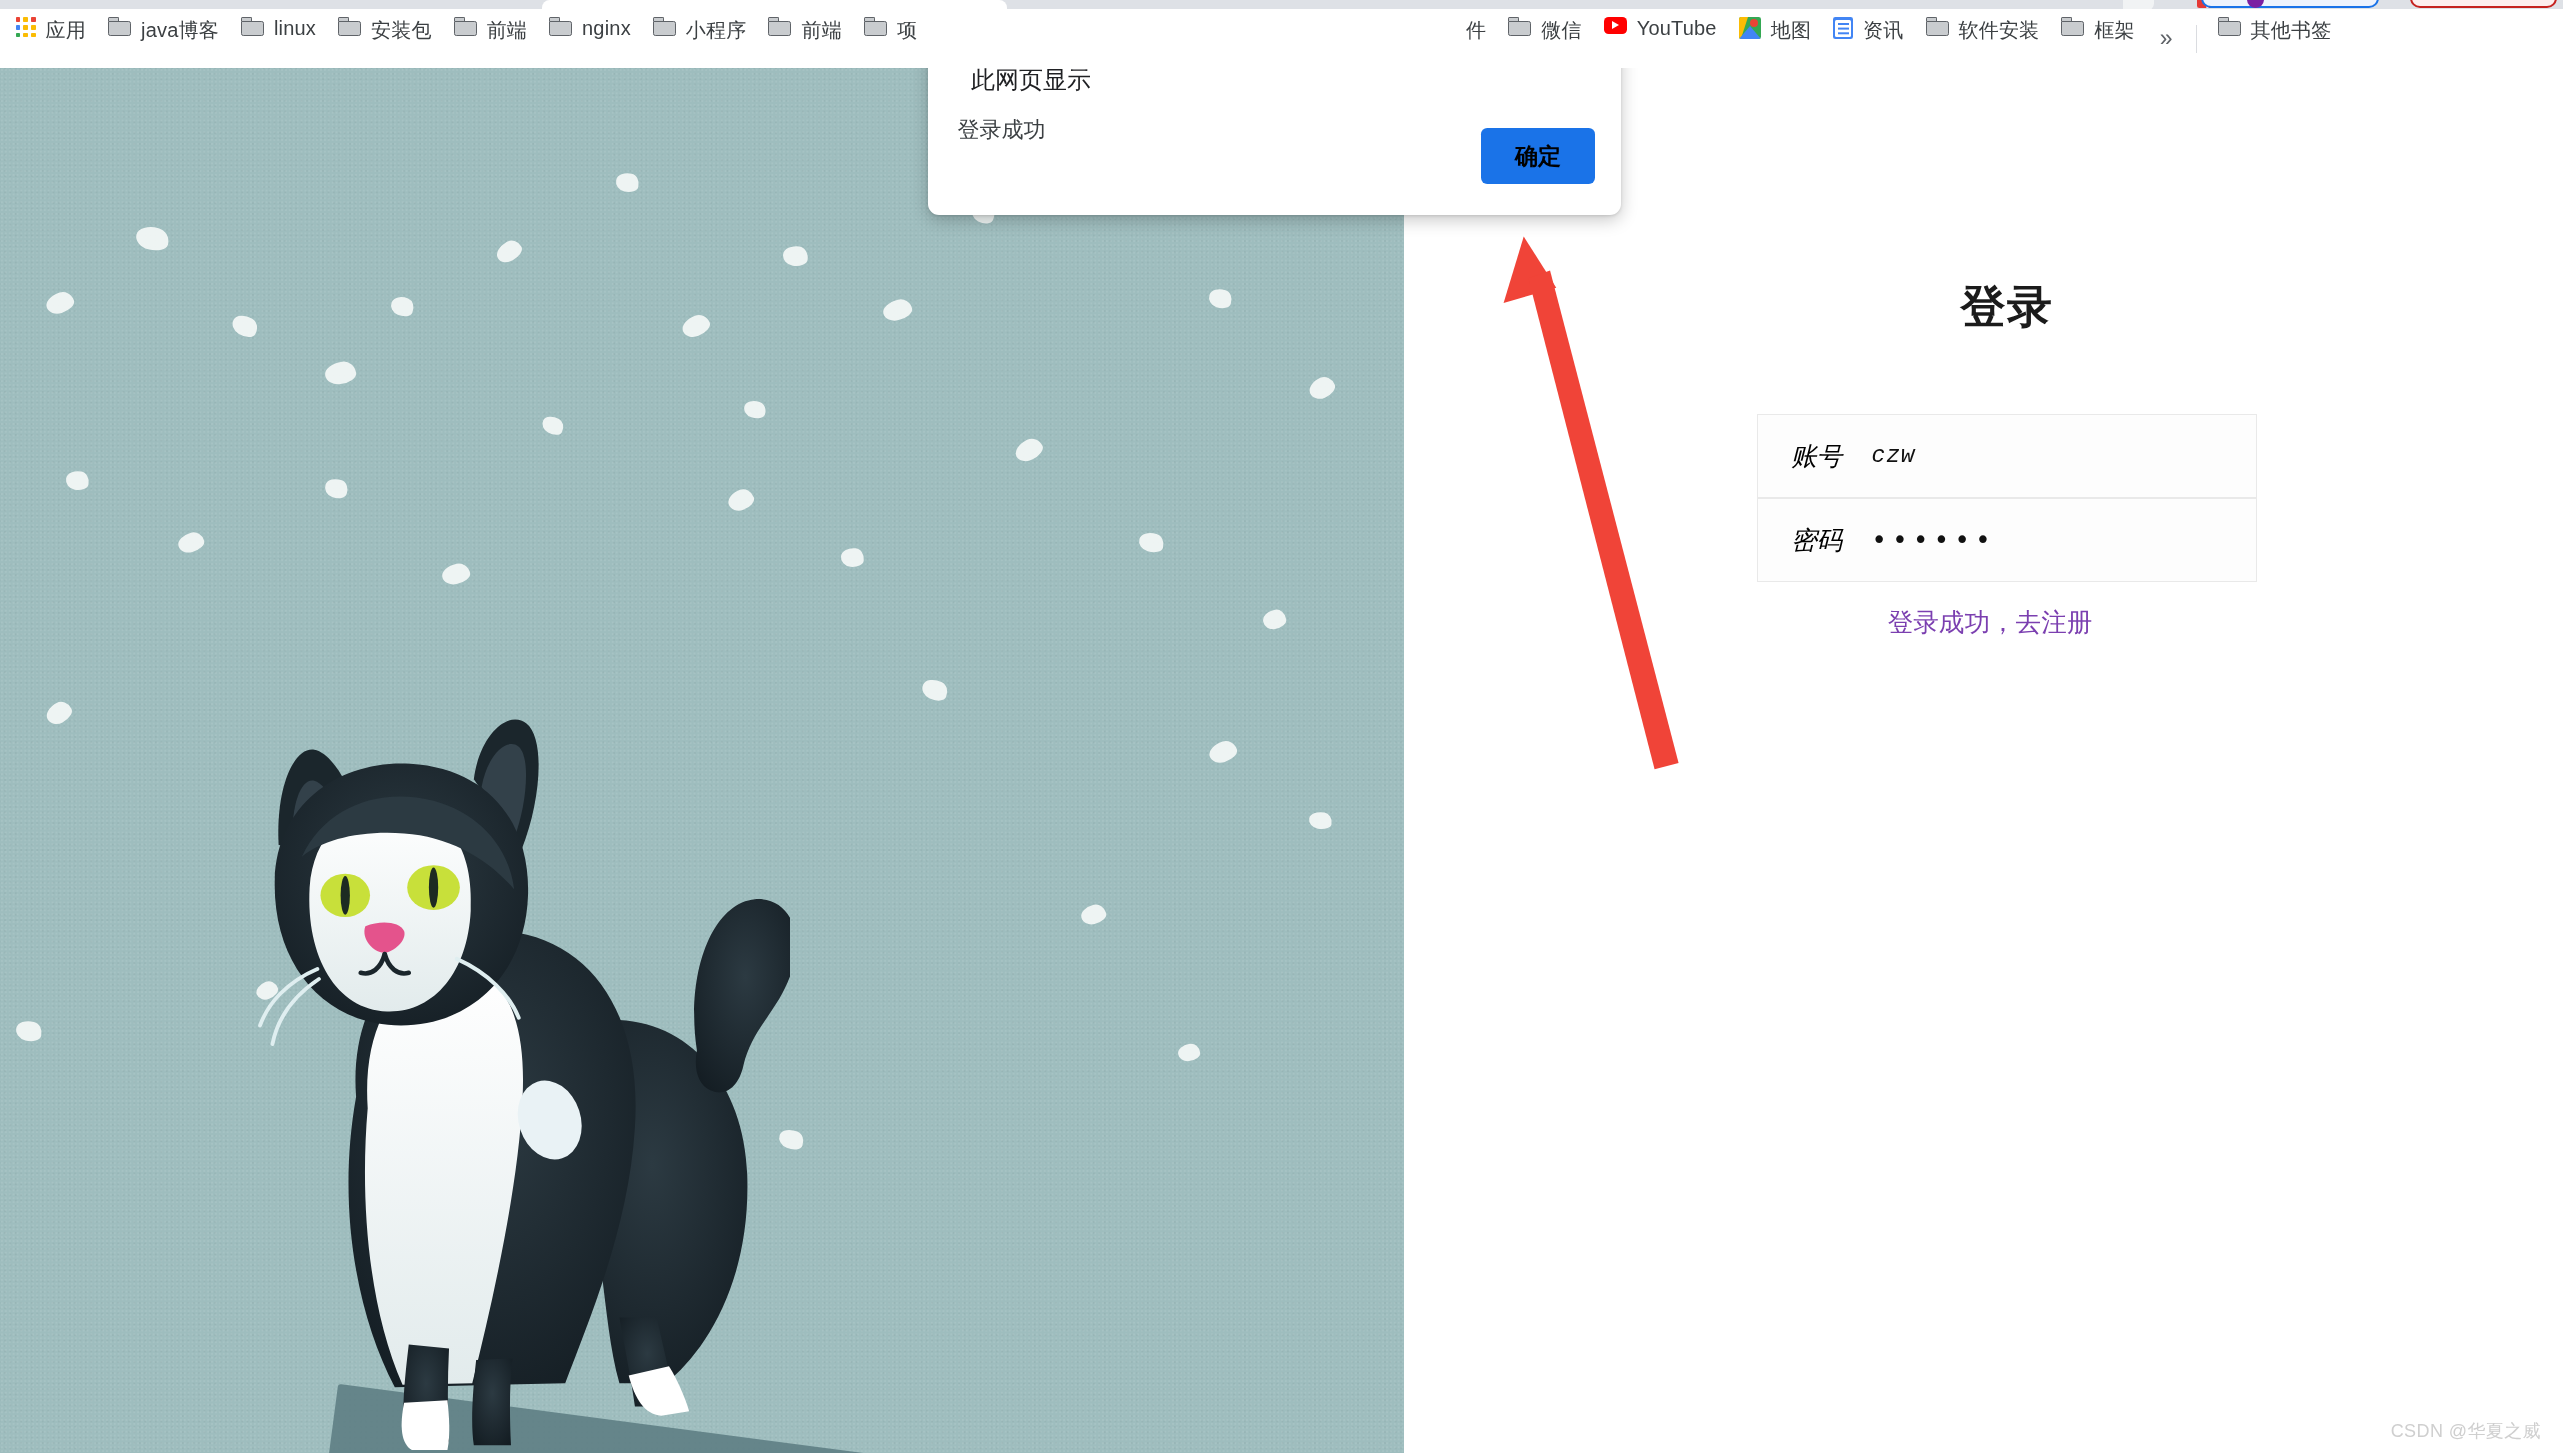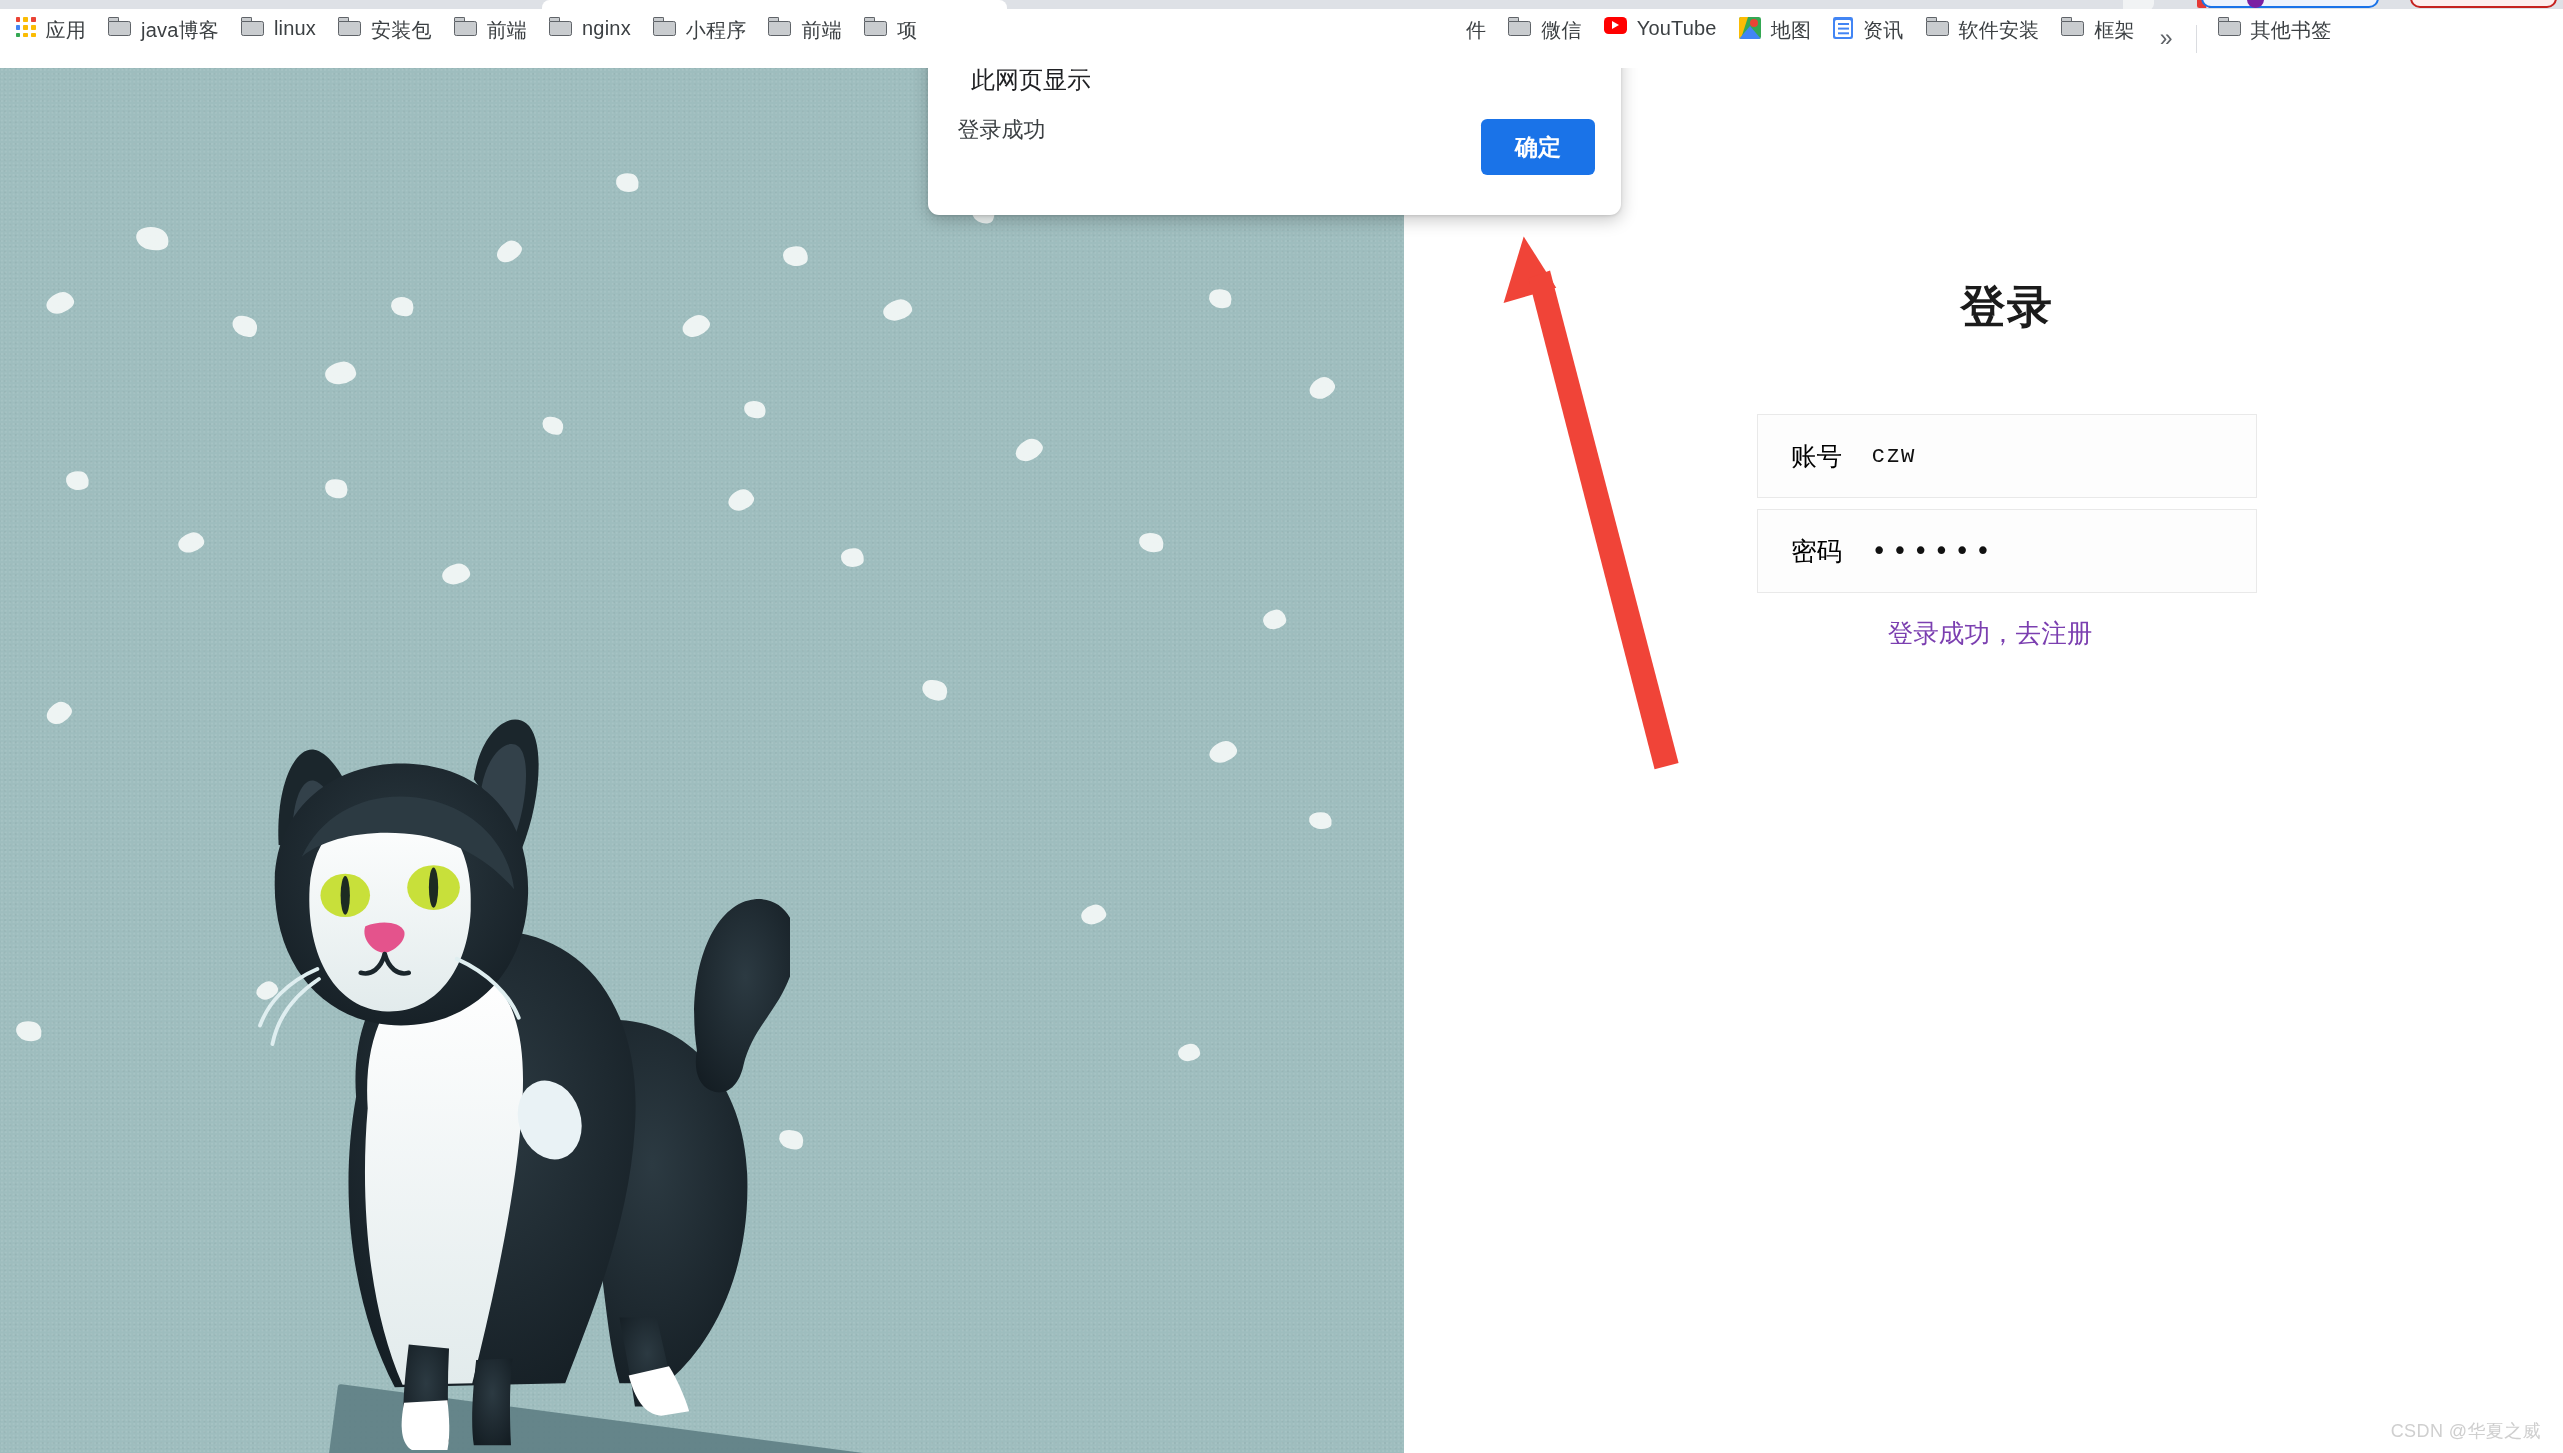--- a/index.html
+++ b/index.html
@@ -264,21 +264,21 @@
     letter-spacing: 1.5px;
     margin-bottom: 77px;
   }
   .field {
     display: flex;
     align-items: center;
     height: 84px;
     border: 1.5px solid #e9e9e9;
     background: #fdfdfd;
     padding-left: 33px;
-    margin-bottom: 11px;
+    font-style: italic;
   }
   .field-label {
     font-size: 25.6px;
     color: #000;
     margin-right: 29.4px;
     flex: 0 0 auto;
   }
   .field-value {
     font-family: "Liberation Mono", "DejaVu Sans Mono", monospace;
     font-size: 23px;
@@ -333,23 +333,23 @@
     color: #202124;
   }
   .dialog-message {
     position: absolute;
     left: 29.4px; top: 115px;
     font-size: 22px;
     color: #3c4043;
   }
   .dialog-ok {
     position: absolute;
-    right: 26px; bottom: 40px;
+    right: 26px; bottom: 31px;
     background: #1a73e8;
-    color: #ffffff;
+    color: #000000;
     font-size: 23px;
     font-weight: bold;
     border: none;
     border-radius: 6.2px;
     padding: 12.4px 34px;
     cursor: pointer;
     font-family: Liberation Mono, monospace;
   }
 
   

